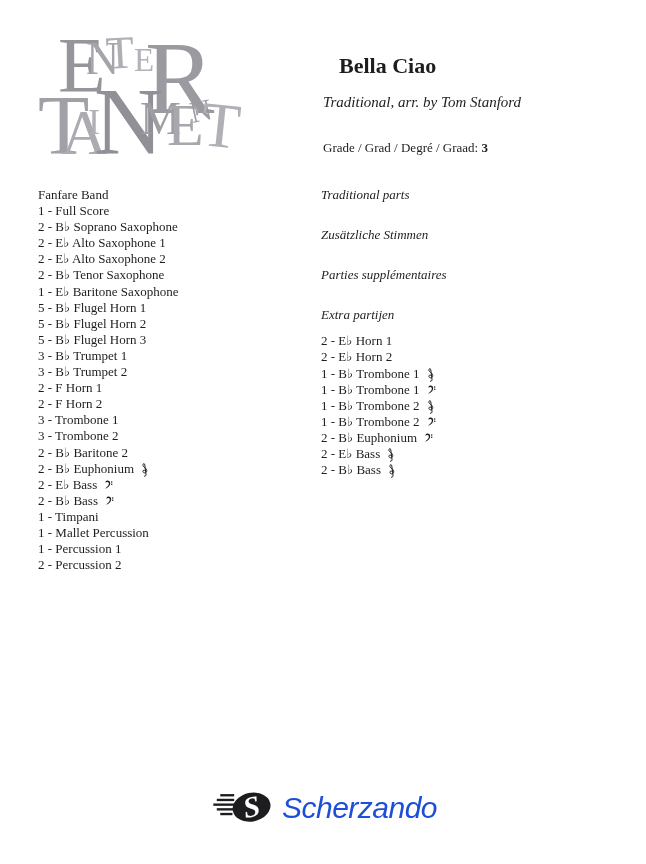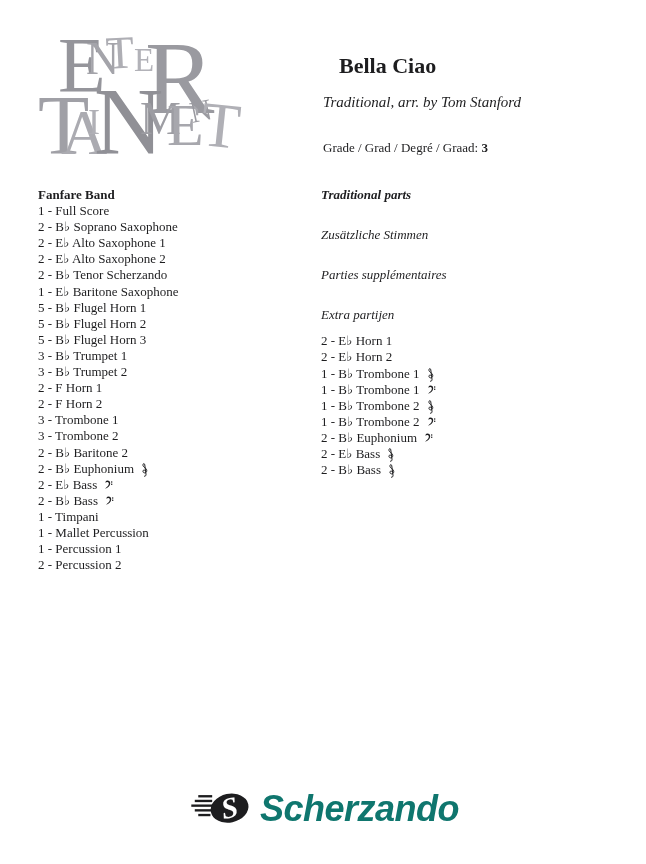--- a/index.html
+++ b/index.html
@@ -34,38 +34,38 @@
   .title-block{position:absolute;left:323px;top:38px;}
   .title{font-size:22px;font-weight:bold;line-height:1.1;margin:16px;}
   .subtitle{font-size:15px;font-weight:normal;font-style:italic;margin-top:15px;}
   .grade-line{font-size:13px;margin-top:29px;}
   .grade-value{font-weight:bold;}
 
   
   .col{position:absolute;top:187px;font-size:13px;line-height:16.1px;}
   .col-left{left:38px;}
   .col-right{left:321px;}
-  .col-header{font-weight:bold;}
+  .col-header{font-weight:normal;}
   .col-right .col-header{font-style:italic;}
   .translation{font-style:italic;margin-top:24px;}
   .list-gap{height:10px;}
   ul.part-list{list-style:none;margin:0;padding:0;}
   .part-row{white-space:nowrap;}
   .clef{display:inline-block;margin-left:4px;}
   .clef-treble{width:7px;height:15px;vertical-align:-4px;}
   .clef-bass{width:9px;height:9px;vertical-align:0px;}
 
   
   .publisher{position:absolute;left:0;right:0;top:788px;
     display:flex;justify-content:center;align-items:center;gap:7px;}
   .publisher-emblem{width:66px;height:40px;}
   .publisher-name{
     font-family:"Liberation Sans","DejaVu Sans",sans-serif;
-    font-size:36px;font-weight:bold;font-style:italic;
-    color:#0f766e;letter-spacing:-0.5px;
+    font-size:30px;font-weight:normal;font-style:italic;
+    color:#1d4ed8;letter-spacing:-0.5px;
   }
 </style>
 </head>
 <body>
 
 <div class="page">
 
   <div class="ent-logo">
       <span class="ent-l ent-l0">E</span>
       <span class="ent-l ent-l1">N</span>
@@ -100,21 +100,21 @@
         <li class="part-row">
     <span class="count">2</span><span class="sep"> - </span><span class="pname">B♭ Soprano Saxophone</span>
   </li>
         <li class="part-row">
     <span class="count">2</span><span class="sep"> - </span><span class="pname">E♭ Alto Saxophone 1</span>
   </li>
         <li class="part-row">
     <span class="count">2</span><span class="sep"> - </span><span class="pname">E♭ Alto Saxophone 2</span>
   </li>
         <li class="part-row">
-    <span class="count">2</span><span class="sep"> - </span><span class="pname">B♭ Tenor Scherzando</span>
+    <span class="count">2</span><span class="sep"> - </span><span class="pname">B♭ Tenor Saxophone</span>
   </li>
         <li class="part-row">
     <span class="count">1</span><span class="sep"> - </span><span class="pname">E♭ Baritone Saxophone</span>
   </li>
         <li class="part-row">
     <span class="count">5</span><span class="sep"> - </span><span class="pname">B♭ Flugel Horn 1</span>
   </li>
         <li class="part-row">
     <span class="count">5</span><span class="sep"> - </span><span class="pname">B♭ Flugel Horn 2</span>
   </li>

